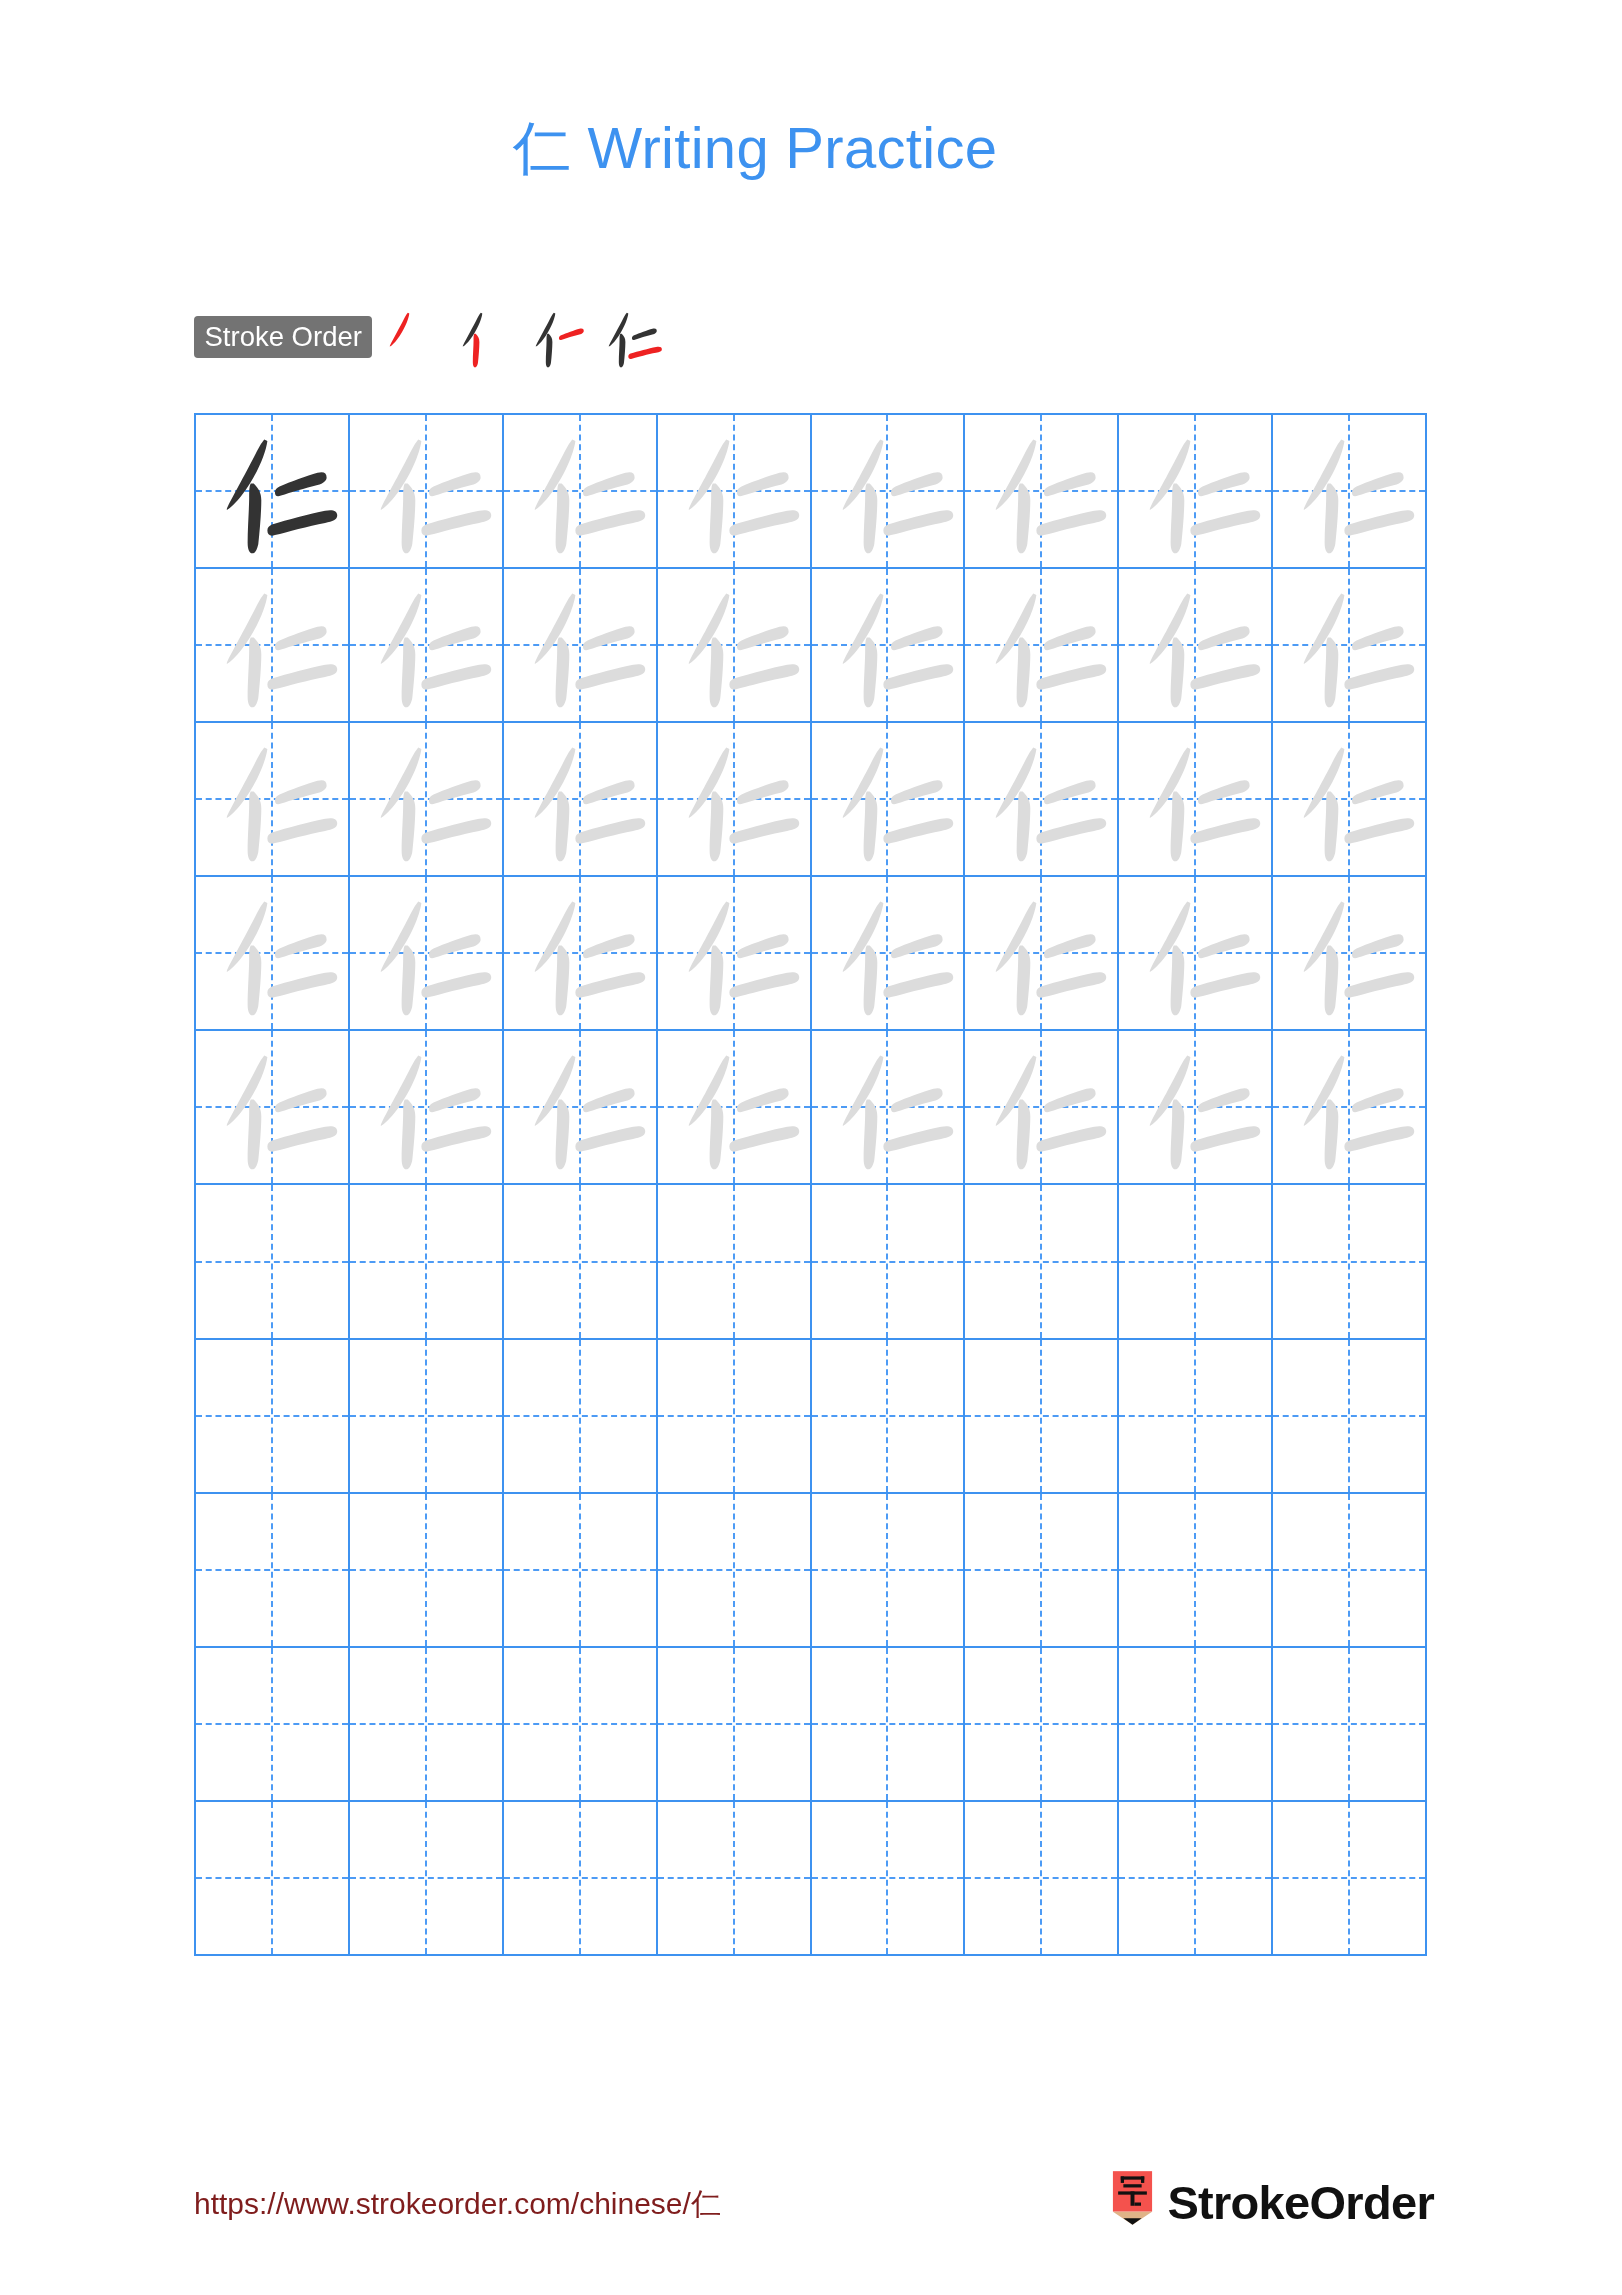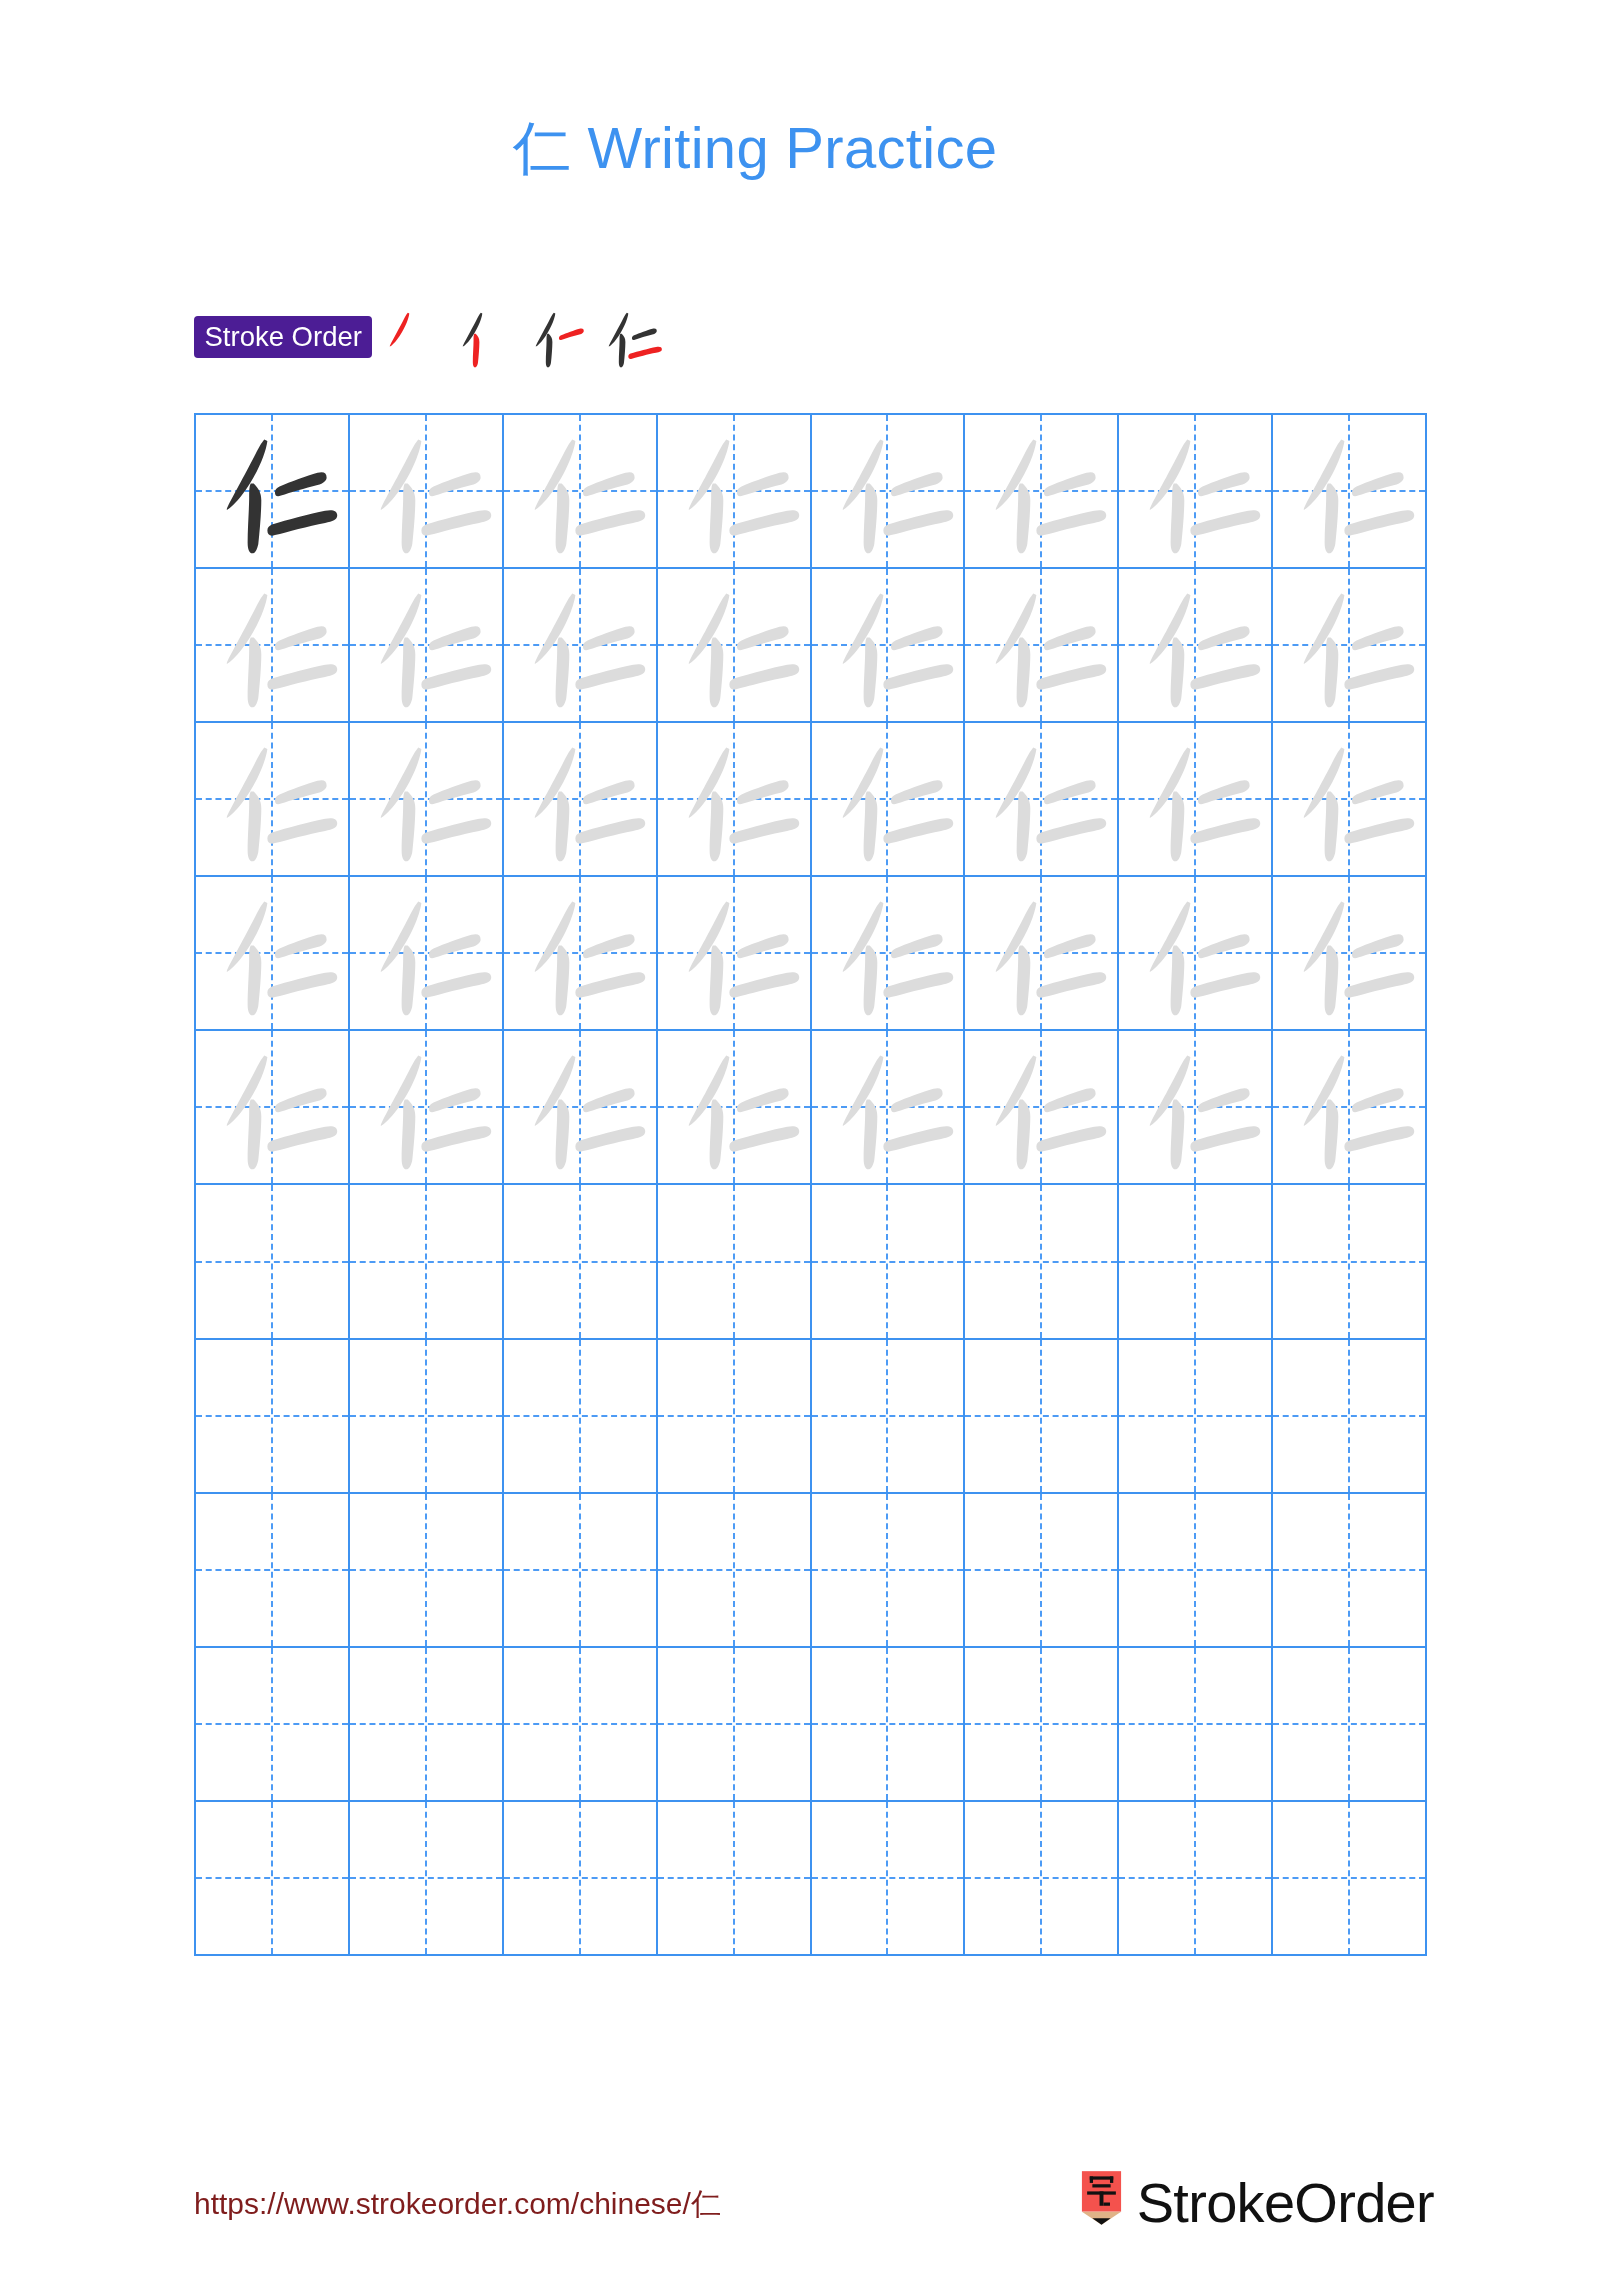--- a/index.html
+++ b/index.html
@@ -35,21 +35,21 @@
   
   .stroke-order-row {
     position: absolute;
     top: 301px;
     left: 194px;
     display: flex;
     align-items: center;
     height: 72px;
   }
   .stroke-order-badge {
-    background: #4c1d95;
+    background: #737373;
     color: #ffffff;
     font-size: 27.5px;
     font-weight: 400;
     padding: 6.5px 10.5px 7.9px 10.5px;
     border-radius: 3.9px;
     line-height: 1;
     white-space: nowrap;
   }
   .stroke-steps {
     display: flex;
@@ -147,22 +147,22 @@
     align-items: center;
     gap: 11.8px;
   }
   .logo-mark {
     width: 47px;
     height: 63px;
     position: relative;
   }
   .logo-mark svg { display:block; width:47px; height:63px; }
   .logo-text {
-    font-size: 56px;
-    font-weight: normal;
+    font-size: 47px;
+    font-weight: bold;
     color: #111111;
     letter-spacing: -0.7px;
     white-space: nowrap;
     line-height: 1;
   }
 </style>
 </head>
 <body>
 
 <div class="page-title">

